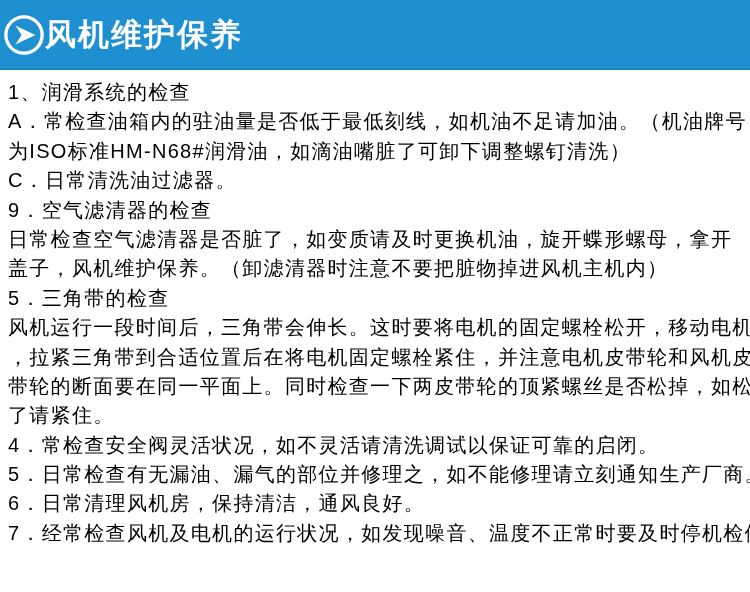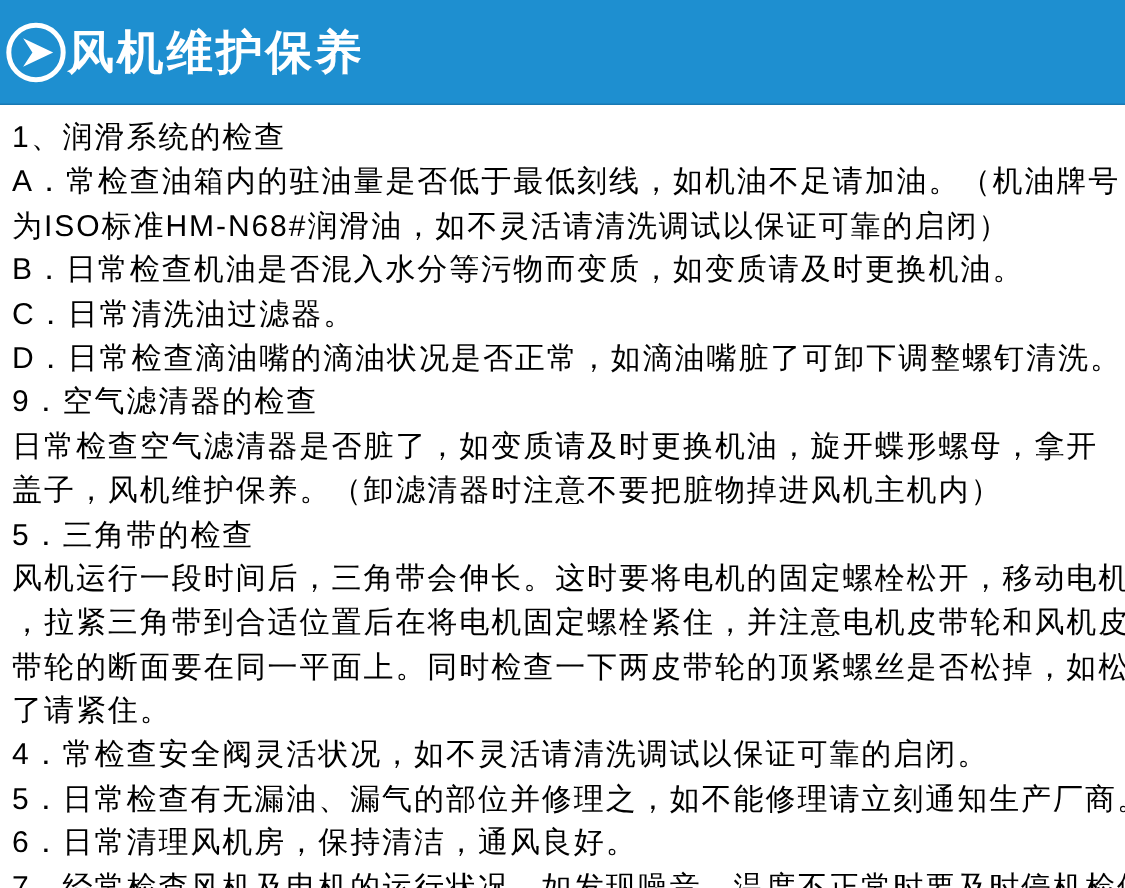--- a/index.html
+++ b/index.html
@@ -69,24 +69,22 @@
         <circle cx="22" cy="22" r="19" fill="none" stroke="#ffffff" stroke-width="3.5"></circle>
         <path d="M13 12 L34 22 L13 32 L19.5 22 Z" fill="#ffffff"></path>
       </svg>
     </span>
     <span class="header-title">风机维护保养</span>
   </div>
 
   <div class="content">
     <div class="line">1、润滑系统的检查</div>
     <div class="line">A．常检查油箱内的驻油量是否低于最低刻线，如机油不足请加油。（机油牌号</div>
-    <div class="line">为ISO标准HM-N68#润滑油，如不灵活请清洗调试以保证可靠的启闭）</div>
-    <div class="line">B．日常检查机油是否混入水分等污物而变质，如变质请及时更换机油。</div>
+    <div class="line">为ISO标准HM-N68#润滑油，如滴油嘴脏了可卸下调整螺钉清洗）</div>
     <div class="line">C．日常清洗油过滤器。</div>
-    <div class="line">D．日常检查滴油嘴的滴油状况是否正常，如滴油嘴脏了可卸下调整螺钉清洗。</div>
     <div class="line">9．空气滤清器的检查</div>
     <div class="line">日常检查空气滤清器是否脏了，如变质请及时更换机油，旋开蝶形螺母，拿开</div>
     <div class="line">盖子，风机维护保养。（卸滤清器时注意不要把脏物掉进风机主机内）</div>
     <div class="line">5．三角带的检查</div>
     <div class="line">风机运行一段时间后，三角带会伸长。这时要将电机的固定螺栓松开，移动电机</div>
     <div class="line">，拉紧三角带到合适位置后在将电机固定螺栓紧住，并注意电机皮带轮和风机皮</div>
     <div class="line">带轮的断面要在同一平面上。同时检查一下两皮带轮的顶紧螺丝是否松掉，如松</div>
     <div class="line">了请紧住。</div>
     <div class="line">4．常检查安全阀灵活状况，如不灵活请清洗调试以保证可靠的启闭。</div>
     <div class="line">5．日常检查有无漏油、漏气的部位并修理之，如不能修理请立刻通知生产厂商。</div>

